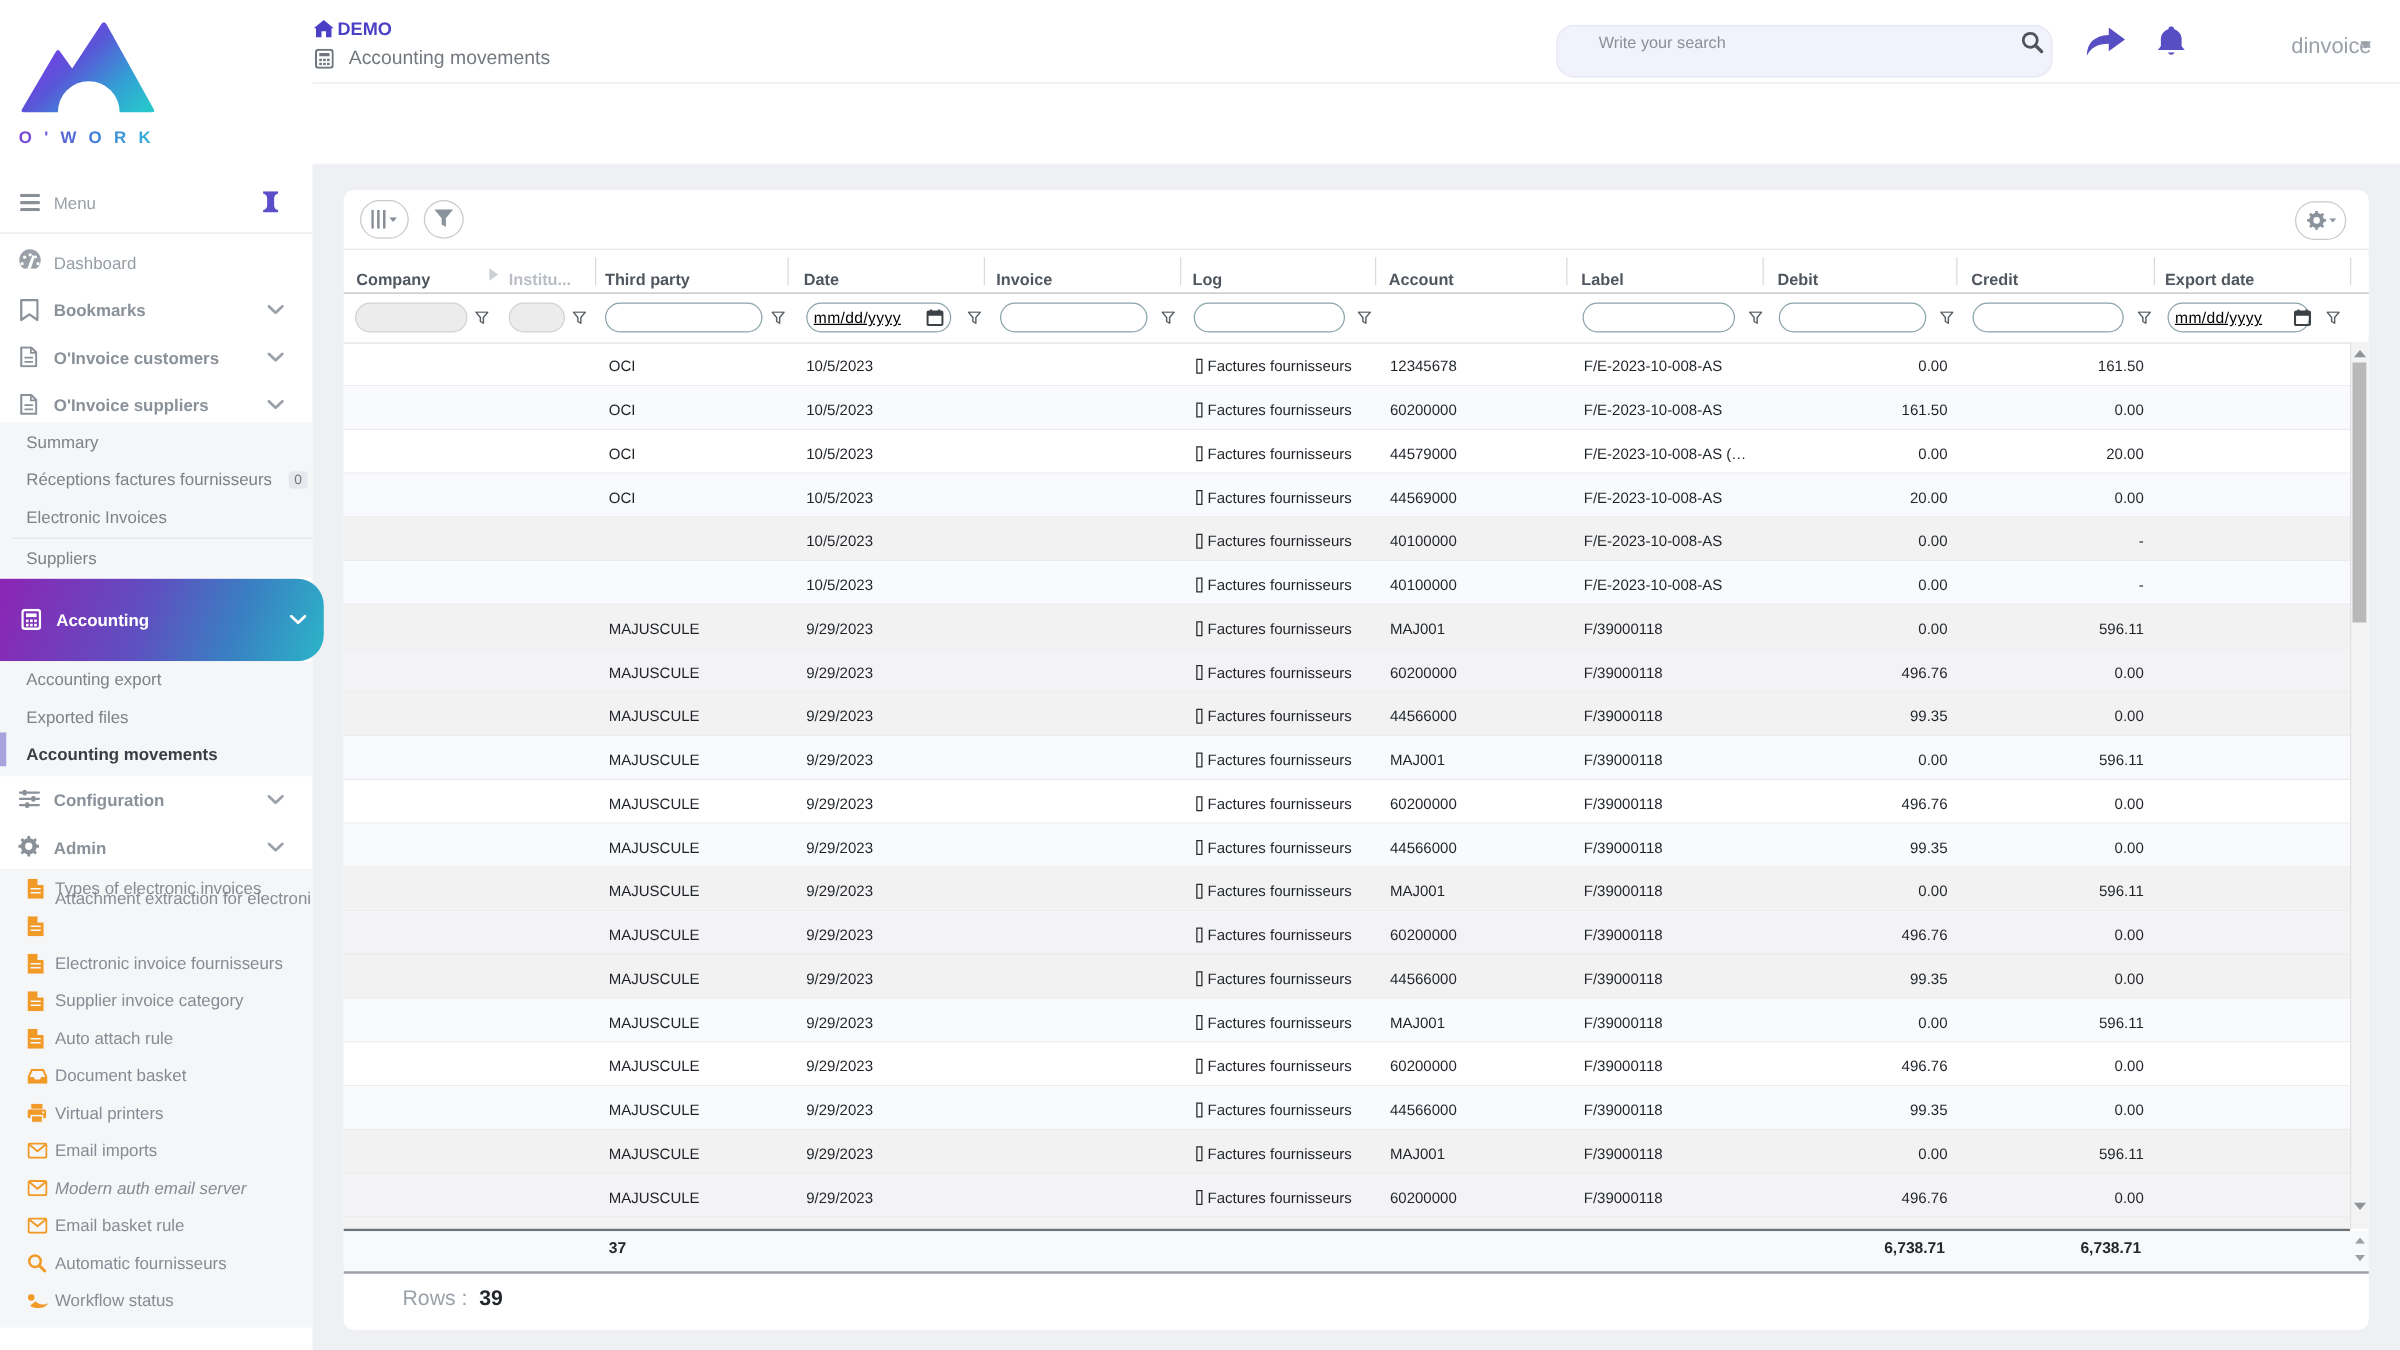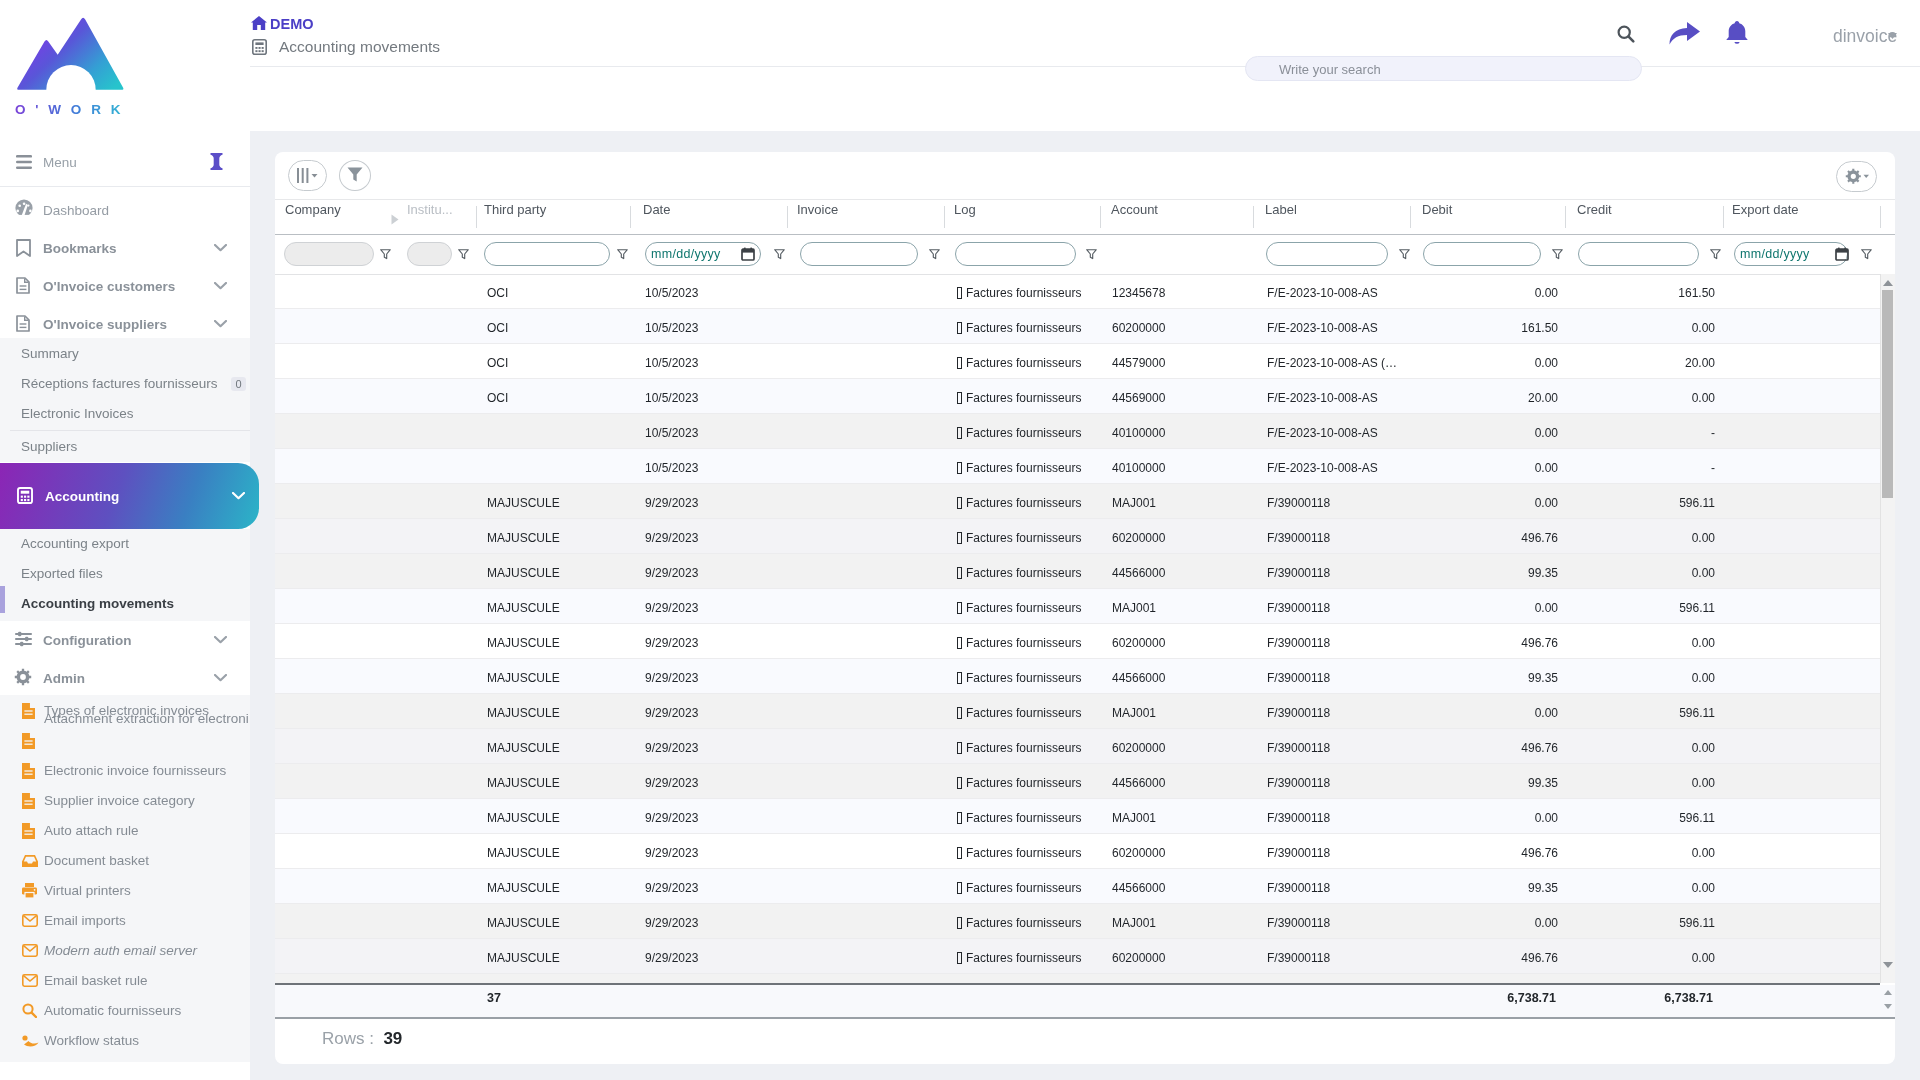--- a/index.html
+++ b/index.html
@@ -4,39 +4,39 @@
 *{margin:0;padding:0;box-sizing:border-box;}
 html,body{width:1920px;height:1080px;overflow:hidden;background:#fff;}
 body{font-family:"Liberation Sans",sans-serif;}
 #root{position:relative;width:1920px;height:1080px;}
 .abs{position:absolute;}
 .mainbg{left:250px;top:131px;width:1670px;height:949px;background:#eef0f4;}
 .hline{height:1px;background:#e8eaee;}
 
 .crumb1{left:270px;top:16px;font-size:14.5px;font-weight:bold;color:#4b3fc6;}
 .crumb2{left:279px;top:38px;font-size:15.5px;color:#73797f;}
-.search{left:1245px;top:20px;width:397px;height:25px;background:#f1f2fb;border:1px solid #e4e6f3;border-radius:14px;font-size:13px;color:#8a8f98;line-height:25px;padding-left:33px;margin-top:36px;}
+.search{left:1245px;top:20px;width:397px;height:42px;background:#f1f2fb;border:1px solid #e4e6f3;border-radius:14px;font-size:13px;color:#8a8f98;line-height:25px;padding-left:33px;}
 .uname{left:1817px;top:26px;font-size:17.5px;color:#9aa1a9;margin-left:16px;}
 
 .sbtext{font-size:13.5px;font-weight:bold;color:#8a9199;}
 .menu-t{left:43px;top:155px;font-size:13.5px;color:#98a0a8;font-weight:normal;}
 .subbg{left:0;width:250px;background:#f5f6f8;}
 .subitem{left:21px;font-size:13.5px;color:#7b8288;height:30px;line-height:30px;}
 .adminitem{left:44px;width:204px;overflow:hidden;white-space:nowrap;font-size:13.5px;color:#858c94;height:30px;line-height:30px;}
 .badge{left:231px;width:15px;height:14px;background:#e7e8ef;border-radius:3px;font-size:11px;color:#70767c;text-align:center;line-height:14px;}
 .acct{left:0;top:463px;width:259px;height:66px;background:linear-gradient(110deg,#8c25b5 0%,#5e50c0 45%,#3a7fc2 72%,#2bb5c8 100%);border-radius:0 21px 21px 0;}
 .leftbar{left:0;top:586px;width:5px;height:27px;background:#a9a2dd;}
 
 .card{left:275px;top:152px;width:1620px;height:912px;background:#fff;border-radius:8px;}
 .btn{position:absolute;border:1px solid #c6cbcf;border-radius:16px;background:#fff;}
-.hcol{position:absolute;top:50px;font-size:13px;font-weight:normal;color:#4f565e;}
+.hcol{position:absolute;top:64px;font-size:13px;font-weight:bold;color:#4f565e;}
 .hsep{position:absolute;top:54px;height:22px;width:1px;background:#d8dbde;}
 .finp{position:absolute;top:90px;height:24px;border:1px solid #8ba4aa;border-radius:12px;background:#fff;}
 .finp.dis{background:#ececec;border-color:#cfd2d5;}
-.datetxt{font-size:12.5px;color:#0f766e;line-height:22px;padding-left:5px;letter-spacing:0.3px;}
+.datetxt{font-size:12.5px;color:#000000;line-height:22px;padding-left:5px;letter-spacing:0.3px;text-decoration:underline;}
 .row{position:absolute;left:0;width:1605px;height:35px;border-bottom:1px solid #ececee;font-size:12px;color:#1f2328;}
 .cell{position:absolute;top:0;line-height:39px;white-space:nowrap;}
 .c3{left:212px;}
 .c4{left:370px;}
 .c6{left:682px;}
 .c7{left:837px;}
 .c8{left:992px;}
 .c9r{right:322px;text-align:right;}
 .c10r{right:165px;text-align:right;}
 .tofu{display:inline-block;width:5px;height:12px;border:1.4px solid #23272b;margin-right:4px;vertical-align:-2px;}

